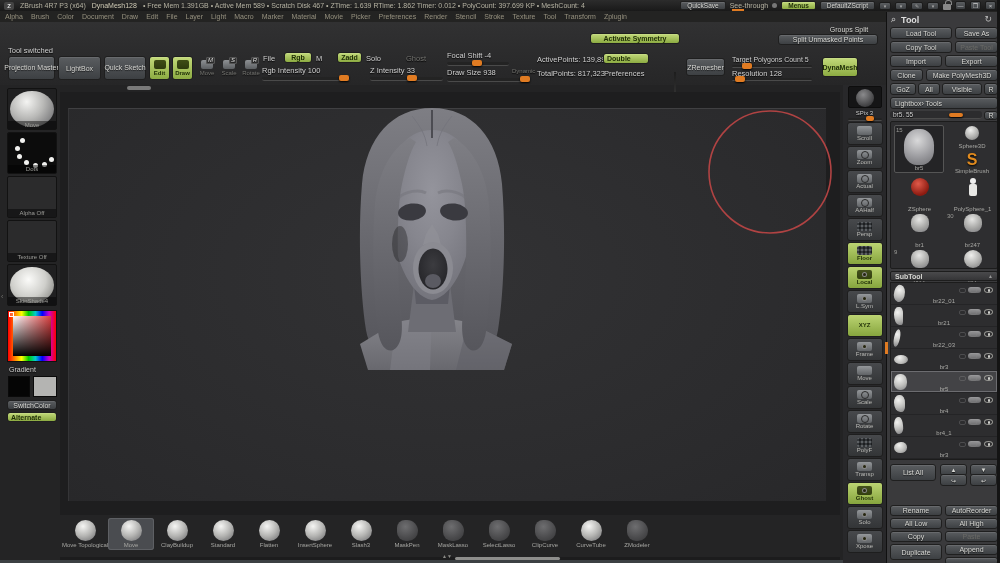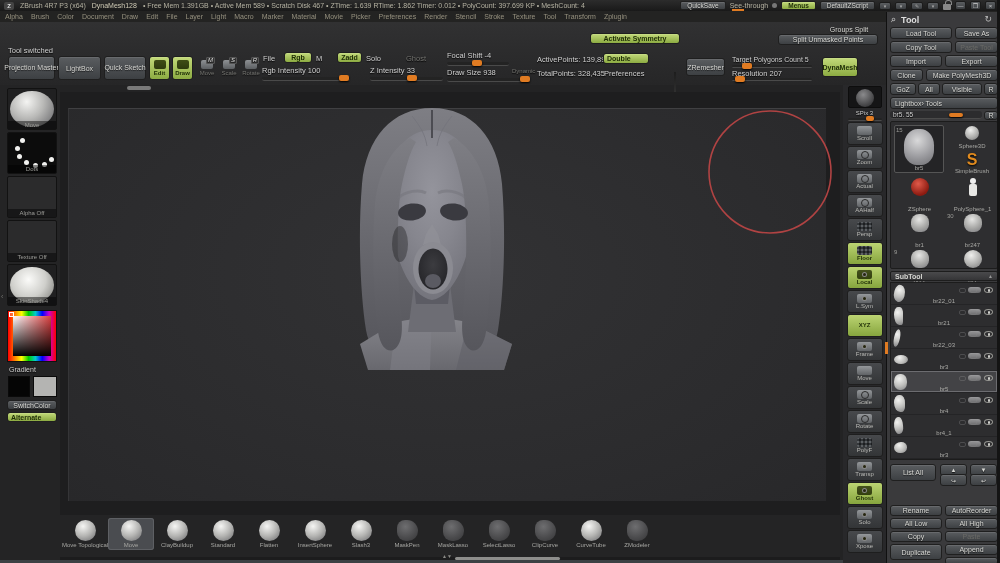--- a/index.html
+++ b/index.html
@@ -237,31 +237,31 @@
         <span class="handle" style="left:40%"></span>
       </div>
     <span class="t" style="position:absolute;left:447px;top:45px;top:46px" data-name="draw-size-label">Draw Size 938</span>
     <span class="t dim" style="position:absolute;left:512px;top:46px;font-size:6px" data-name="dynamic-label">Dynamic</span>
     <div class="slider" style="left:447px;top:56px;width:83px" data-name="draw-size-slider">
         <span class="handle" style="left:88%"></span>
       </div>
 
     <span class="t" style="position:absolute;left:537px;top:33px" data-name="active-points-stat">ActivePoints: 139,898</span>
     <button class="btn green sm" style="left:603px;top:31px;width:46px;height:11px;justify-content:flex-start;padding-left:3px" data-name="double-sided-button">Double</button>
-    <span class="t" style="position:absolute;left:537px;top:47px" data-name="total-points-stat">TotalPoints: 328,435</span>
+    <span class="t" style="position:absolute;left:537px;top:47px" data-name="total-points-stat">TotalPoints: 817,323</span>
     <span class="t" style="position:absolute;left:604px;top:47px" data-name="backface-mask-button">Preferences</span>
 
     <div class="vsep" style="left:674px" data-name="shelf-divider"></div>
 
     <button class="btn sm" style="left:686px;top:36px;width:39px;height:18px" data-name="zremesher-button">ZRemesher</button>
     <span class="t" style="position:absolute;left:732px;top:34px;font-size:7px" data-name="target-polygons-label">Target Polygons Count 5</span>
     <div class="slider" style="left:732px;top:43px;width:80px;height:3px" data-name="target-polygons-slider">
         <span class="handle" style="left:12%"></span>
       </div>
-    <span class="t" style="position:absolute;left:732px;top:47px" data-name="resolution-label">Resolution 207</span>
+    <span class="t" style="position:absolute;left:732px;top:47px" data-name="resolution-label">Resolution 128</span>
     <div class="slider" style="left:732px;top:56px;width:80px;height:3px" data-name="resolution-slider">
         <span class="handle" style="left:4%"></span>
       </div>
     <button class="btn green sm" style="left:822px;top:35px;width:36px;height:20px" data-name="dynamesh-button">DynaMesh</button>
   </div>
 
   <div class="sidebar" data-name="left-tray">
     <div class="tile" style="top:3px;height:42px" data-name="current-brush-thumbnail">
       <span class="sphere" data-name="move-brush-preview-icon"></span>
       <span class="cap" data-name="brush-name">Move</span>

